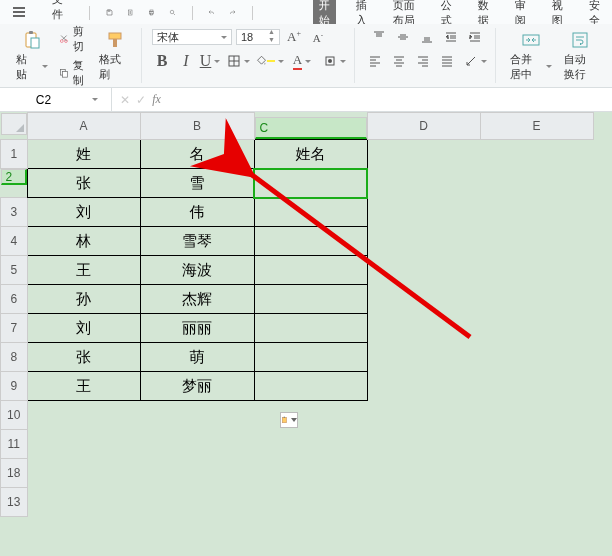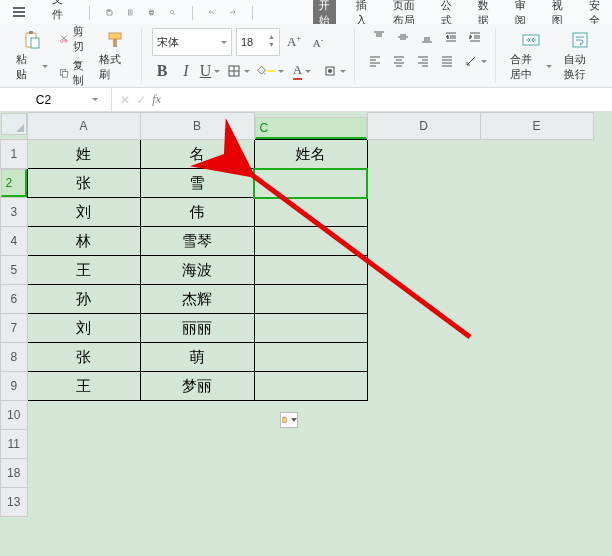--- a/index.html
+++ b/index.html
@@ -19,21 +19,21 @@
   .group { display:flex; flex-direction:row; align-items:center; gap:4px; padding:0 6px; border-right:1px solid #e1e5e7; }
   .group:last-child { border-right:none; }
   .bigbtn { display:flex; flex-direction:column; align-items:center; justify-content:center; gap:2px; font-size:11px; color:#333; padding:2px 4px; cursor:pointer; min-width:40px;}
   .bigbtn svg { width:20px; height:20px; }
   .col { display:flex; flex-direction:column; gap:2px; }
   .row { display:flex; flex-direction:row; align-items:center; gap:4px; }
   .smallbtn { display:flex; align-items:center; gap:4px; font-size:11px; color:#333; padding:1px 3px; cursor:pointer;}
   .smallbtn svg, .iconbtn svg { width:14px; height:14px;}
   .iconbtn { display:flex; align-items:center; justify-content:center; width:20px; height:18px; cursor:pointer; color:#555;}
   .iconbtn.wtri { width:28px; }
-  .sel { display:flex; align-items:center; border:1px solid #cfd4d7; background:#fff; height:28px; font-size:11px; padding:0 4px; color:#333; cursor:pointer;}
+  .sel { display:flex; align-items:center; border:1px solid #cfd4d7; background:#fff; height:16px; font-size:11px; padding:0 4px; color:#333; cursor:pointer;}
   .sel.font { width:80px;}
   .sel.size { width:44px; justify-content:space-between;}
   .sel .stepper { display:flex; flex-direction:column; margin-left:auto; }
   .stepper span { font-size:7px; line-height:6px; height:8px; color:#888; }
   .tri2 { display:inline-block; margin-left:3px; border-top:3px solid #888; border-left:3px solid transparent; border-right:3px solid transparent;}
   .aicon { font-size:13px; font-family:"Times New Roman",serif;}
   .underline-bar { border-bottom:2px solid; padding-bottom:0;}
   
   
   .formulabar { display:flex; align-items:center; height:24px; background:#fff; border-bottom:1px solid #d9dee0; font-size:12px;}

